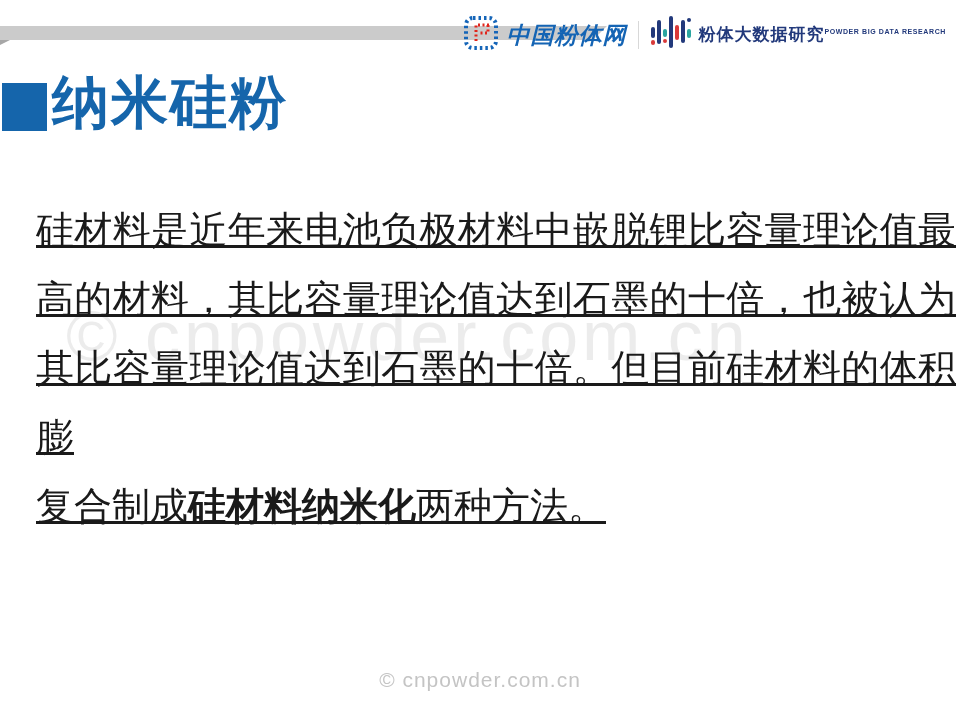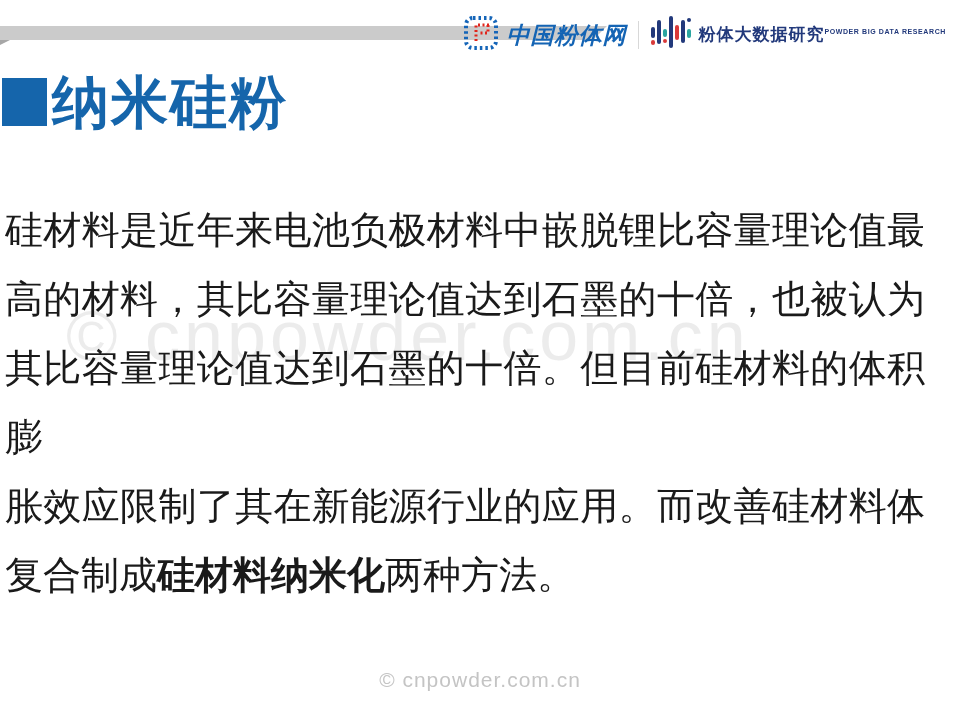--- a/index.html
+++ b/index.html
@@ -27,30 +27,30 @@
   .cnp-text{
     font-size:23px;font-weight:bold;color:#1464b4;letter-spacing:1px;
     font-style:italic;
   }
   .logo-divider{width:1px;height:28px;background:#d8d8d8;}
   .bigdata-logo{display:flex;align-items:center;gap:7px;}
   .bigdata-text{display:flex;flex-direction:row;line-height:1.1;}
   .bigdata-title{font-size:17px;font-weight:bold;color:#22397b;letter-spacing:1px;}
   .bigdata-sub{font-size:7px;font-weight:bold;color:#22397b;letter-spacing:0.6px;margin-top:2px;}
   
-  .title-row{position:absolute;left:2px;top:74px;display:flex;align-items:flex-start;}
+  .title-row{position:absolute;left:2px;top:74px;display:flex;align-items:flex-end;}
   .title-square{width:45px;height:48px;background:#1565ab;margin-top:4px;}
   .page-title{
     margin:0 0 0 5px;font-size:57px;font-weight:bold;color:#1565ab;
     letter-spacing:2px;line-height:1.0;
   }
   
   .body-text{
-    position:absolute;left:5px;top:196px;width:920px;
-    font-size:38px;color:#1a1a1a;line-height:69px;
+    position:absolute;left:36px;top:196px;width:920px;
+    font-size:38px;color:#1a1a1a;line-height:69px;text-decoration:underline;
   }
   .line{width:100%;}
   .line.justify{text-align:justify;text-align-last:justify;}
   .line .b{font-weight:bold;}
   
   .wm-center{
     position:absolute;left:66px;top:296px;width:860px;
     font-size:70px;color:rgba(120,120,120,0.14);letter-spacing:4px;
     white-space:nowrap;z-index:0;user-select:none;
   }
@@ -112,21 +112,18 @@
   <div class="body-text above">
     <div class="line justify">
       <span>硅材料是近年来电池负极材料中嵌脱锂比容量理论值最</span>
     </div>
     <div class="line justify">
       <span>高的材料，其比容量理论值达到石墨的十倍，也被认为</span>
     </div>
     <div class="line justify">
       <span>其比容量理论值达到石墨的十倍。但目前硅材料的体积膨</span>
     </div>
-    <div class="line justify">
-      <span>胀效应限制了其在新能源行业的应用。而改善硅材料体</span>
-    </div>
     <div class="line">
       <span>复合制成</span><span class="b">硅材料纳米化</span><span>两种方法。</span>
     </div>
   </div>
 
 </div>
 
 </body></html>

